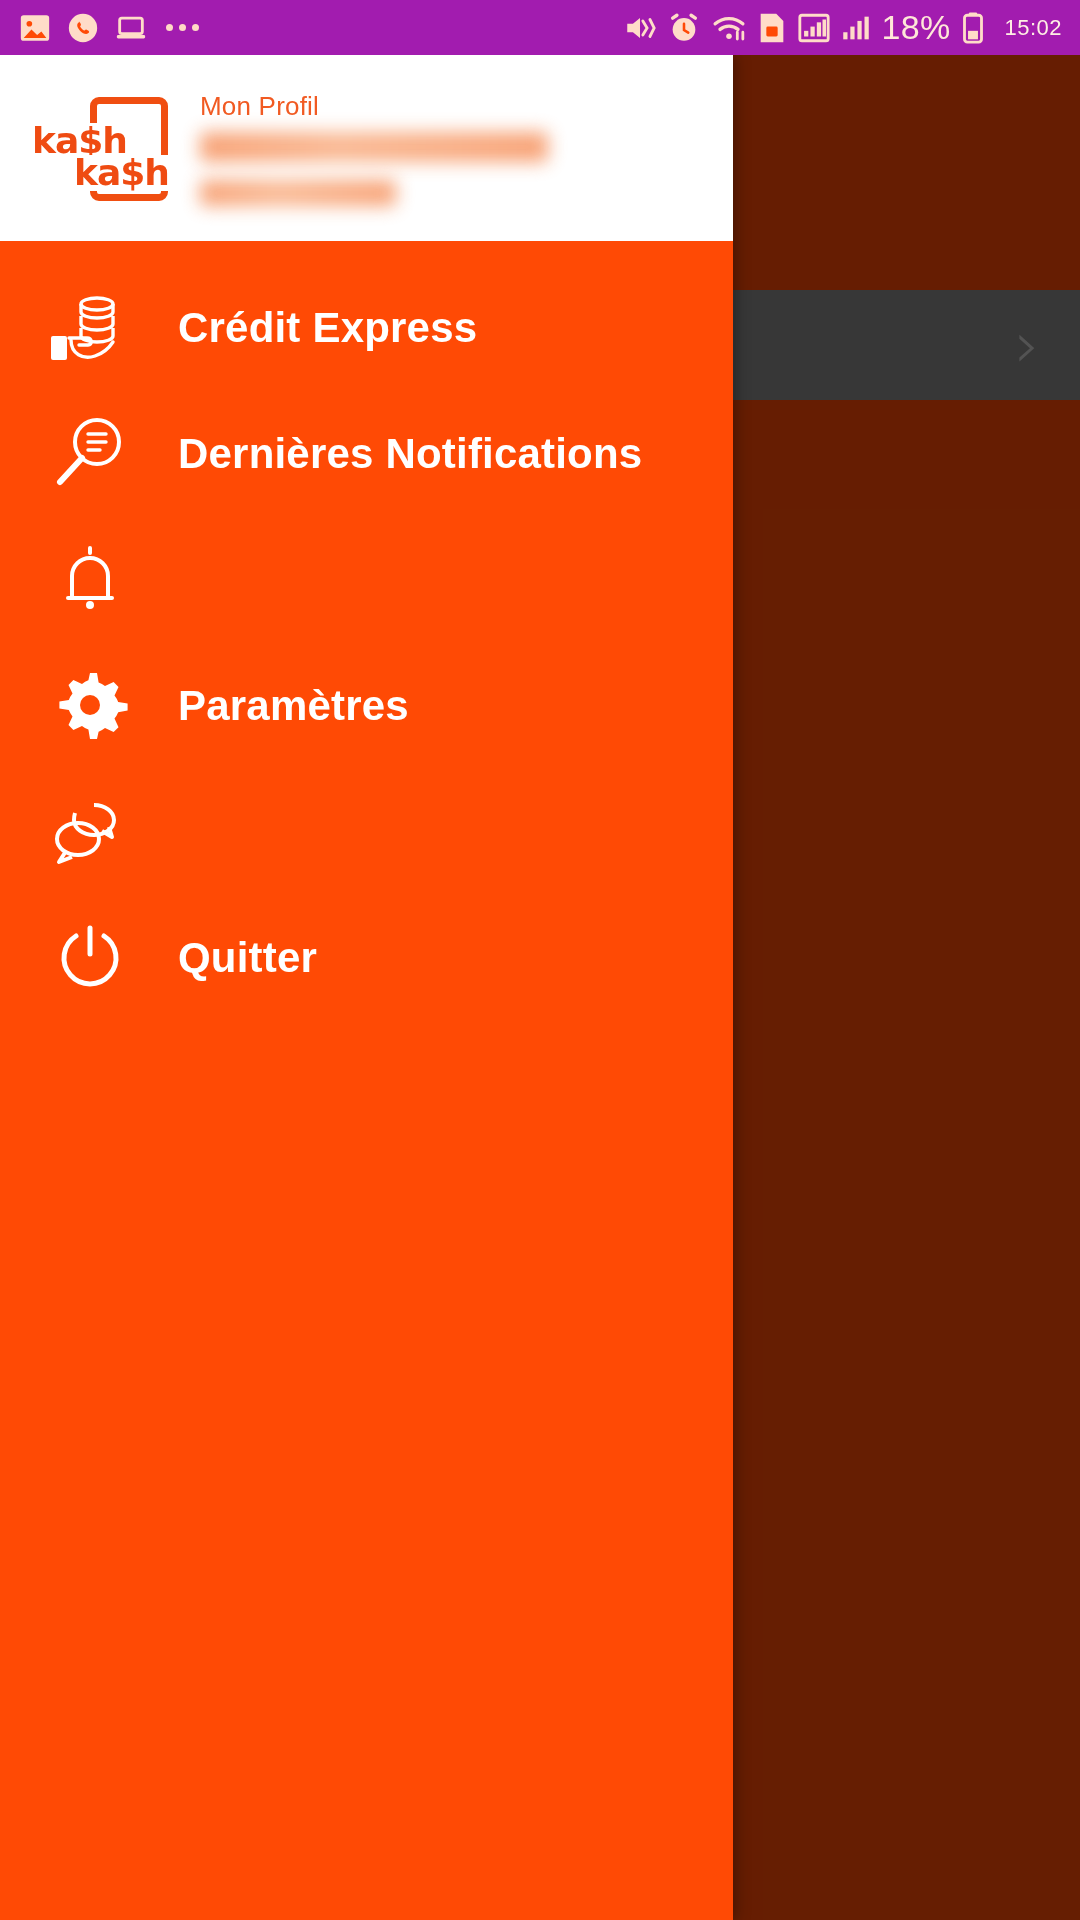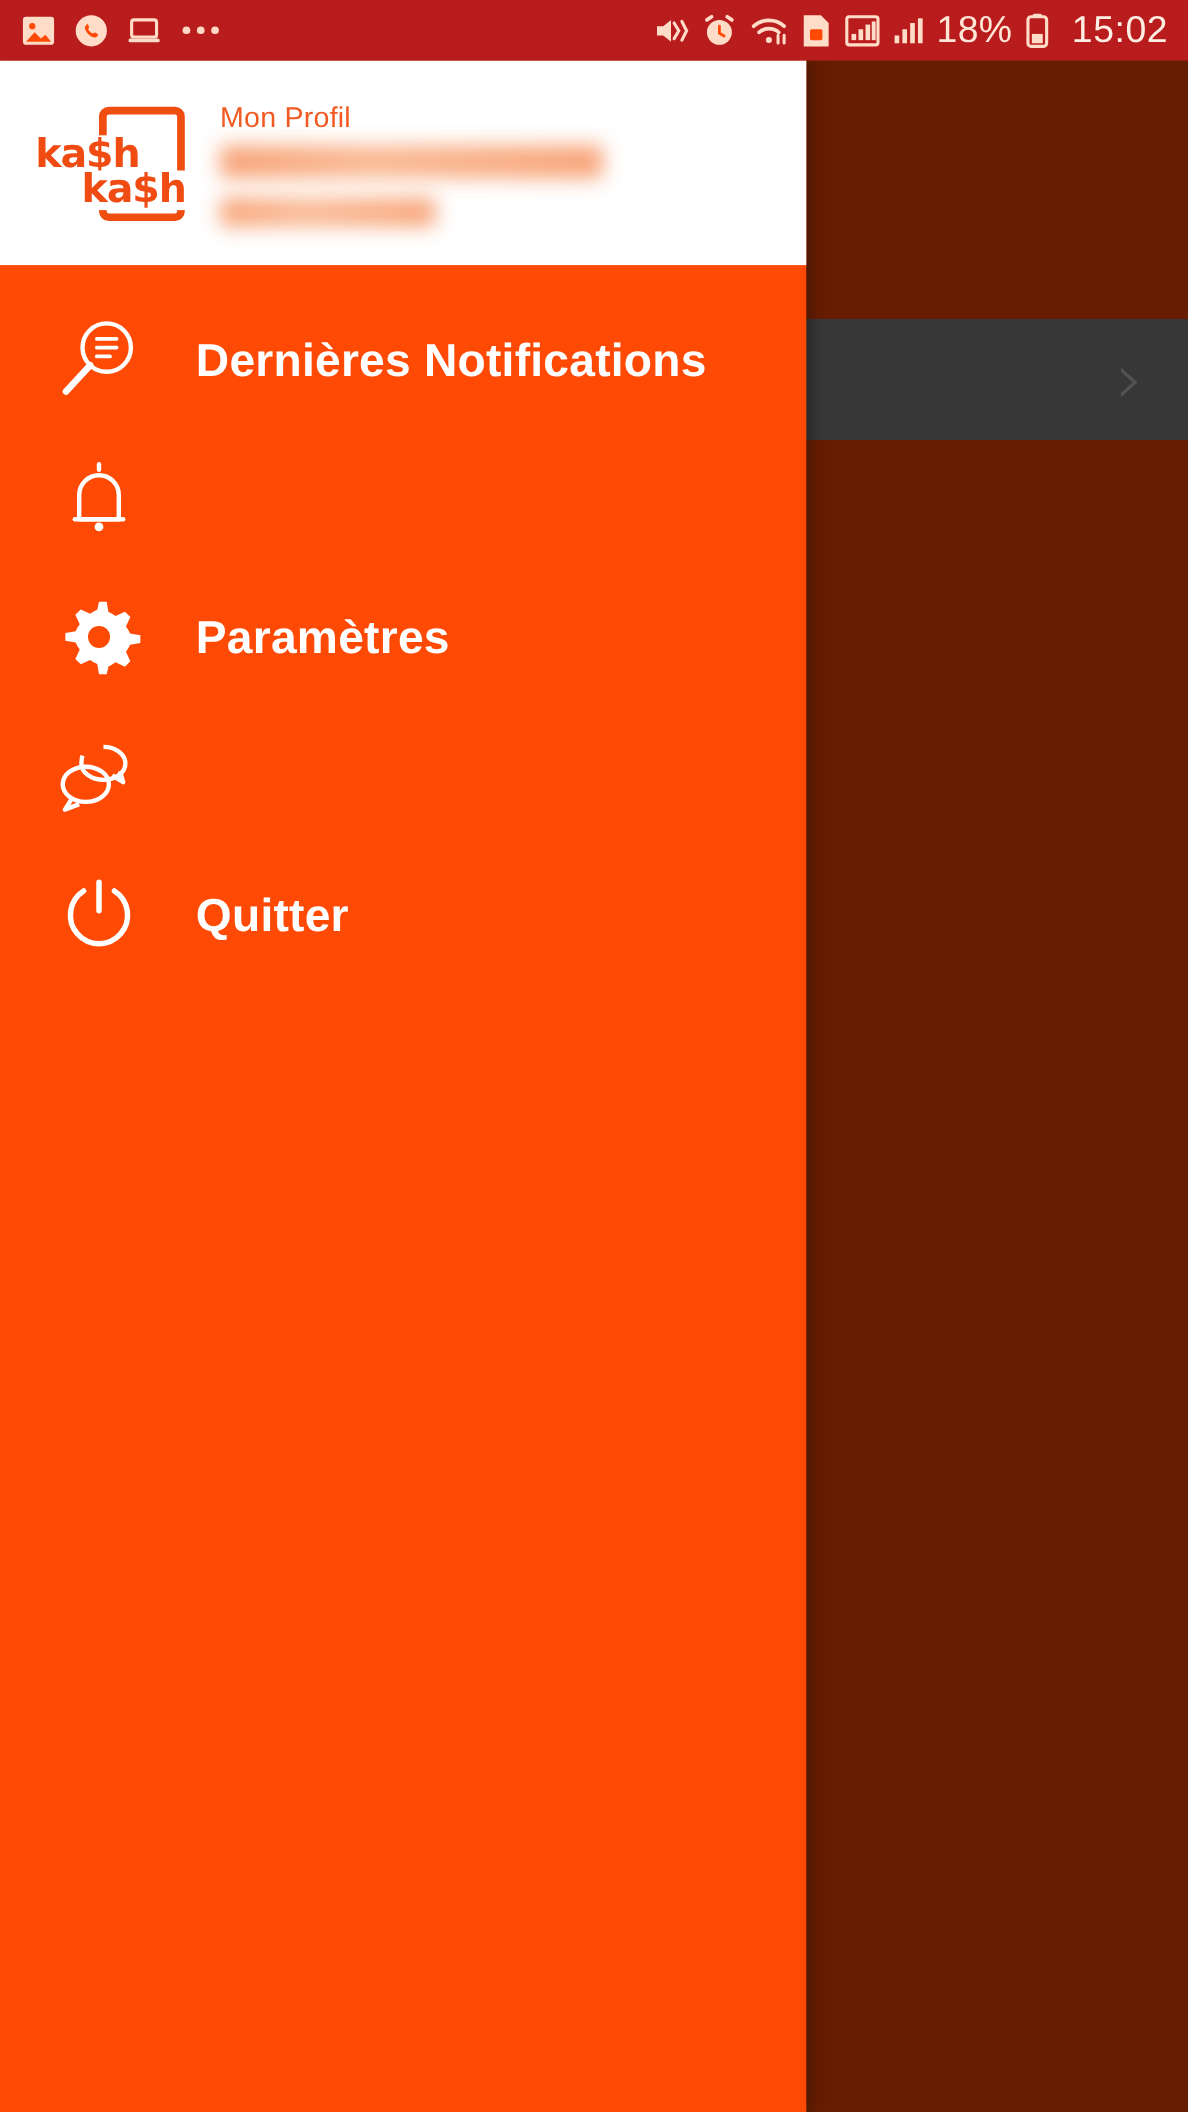--- a/index.html
+++ b/index.html
@@ -52,33 +52,33 @@
   .tile-ico{height:130px;display:flex;align-items:center;justify-content:center;}
   .tile-lbl{
     margin-top:2px;text-align:center;color:#9c8e87;font-size:38px;line-height:1.0;
     letter-spacing:0.5px;
   }
   .tile-lbl span{display:block;}
 
   
   .statusbar{
     position:absolute;left:0;top:0;width:1080px;height:55px;
-    background:#b91c1c;
+    background:#a21caf;
     display:flex;align-items:center;
     padding:0 18px;box-sizing:border-box;
     z-index:50;
   }
   .sb-left{display:flex;align-items:center;gap:14px;}
   .sb-right{display:flex;align-items:center;gap:10px;margin-left:auto;}
   .sb-ico{display:flex;align-items:center;justify-content:center;}
   .sb-text{
     color:#ffe7d8;font-size:34px;font-weight:400;letter-spacing:0.3px;
     font-family:"Liberation Sans", sans-serif;white-space:nowrap;
   }
-  .sb-time{color:#ffeee4;font-size:34px;margin-left:8px;letter-spacing:0.5px;}
+  .sb-time{color:#ffeee4;font-size:22px;margin-left:8px;letter-spacing:0.5px;}
   .dots{display:flex;gap:6px;align-items:center;margin-left:4px;}
   .dots i{width:7px;height:7px;border-radius:50%;background:#ffd9c5;display:block;}
 
   
   .drawer{
     position:absolute;left:0;top:55px;width:733px;height:1865px;
     background:#ff4a05;
     z-index:40;
     box-shadow:2px 0 14px rgba(0,0,0,0.35);
   }
@@ -315,20 +315,34 @@
       </div>
       <div class="hdr-txt">
         <div class="mon-profil">Mon Profil</div>
         <div class="blur-line blur-name"></div>
         <div class="blur-line blur-id"></div>
       </div>
     </div>
 
     <div class="menu">
 
+      <div class="menu-item">
+        <span class="mi-ico">
+          <svg width="86" height="80" viewBox="0 0 86 80">
+            <ellipse cx="50" cy="16" rx="16" ry="6" fill="none" stroke="#fff" stroke-width="3.4"></ellipse>
+            <path d="M34 16v8c0 3.3 7.2 6 16 6s16-2.7 16-6v-8" fill="none" stroke="#fff" stroke-width="3.4"></path>
+            <path d="M34 28v8c0 3.3 7.2 6 16 6s16-2.7 16-6v-8" fill="none" stroke="#fff" stroke-width="3.4"></path>
+            <path d="M34 40v8c0 3.3 7.2 6 16 6s16-2.7 16-6v-8" fill="none" stroke="#fff" stroke-width="3.4"></path>
+            <path d="M22 50 h18 c5 0 6 7 1 7 h-9" fill="none" stroke="#fff" stroke-width="3.4" stroke-linecap="round"></path>
+            <path d="M24 52 c0 14 12 20 24 16 8-2.6 14-8 18-14" fill="none" stroke="#fff" stroke-width="3.4" stroke-linecap="round"></path>
+            <rect x="4" y="48" width="16" height="24" rx="2" fill="#fff"></rect>
+          </svg>
+        </span>
+        <span class="mi-lbl">Crédit Express</span>
+      </div>
 
       <div class="menu-item">
         <span class="mi-ico">
           <svg width="80" height="80" viewBox="0 0 80 80">
             <circle cx="47" cy="28" r="22" fill="none" stroke="#fff" stroke-width="4"></circle>
             <line x1="32" y1="44" x2="10" y2="68" stroke="#fff" stroke-width="6" stroke-linecap="round"></line>
             <line x1="38" y1="20" x2="56" y2="20" stroke="#fff" stroke-width="3.4" stroke-linecap="round"></line>
             <line x1="38" y1="28" x2="56" y2="28" stroke="#fff" stroke-width="3.4" stroke-linecap="round"></line>
             <line x1="38" y1="36" x2="50" y2="36" stroke="#fff" stroke-width="3.4" stroke-linecap="round"></line>
           </svg>

